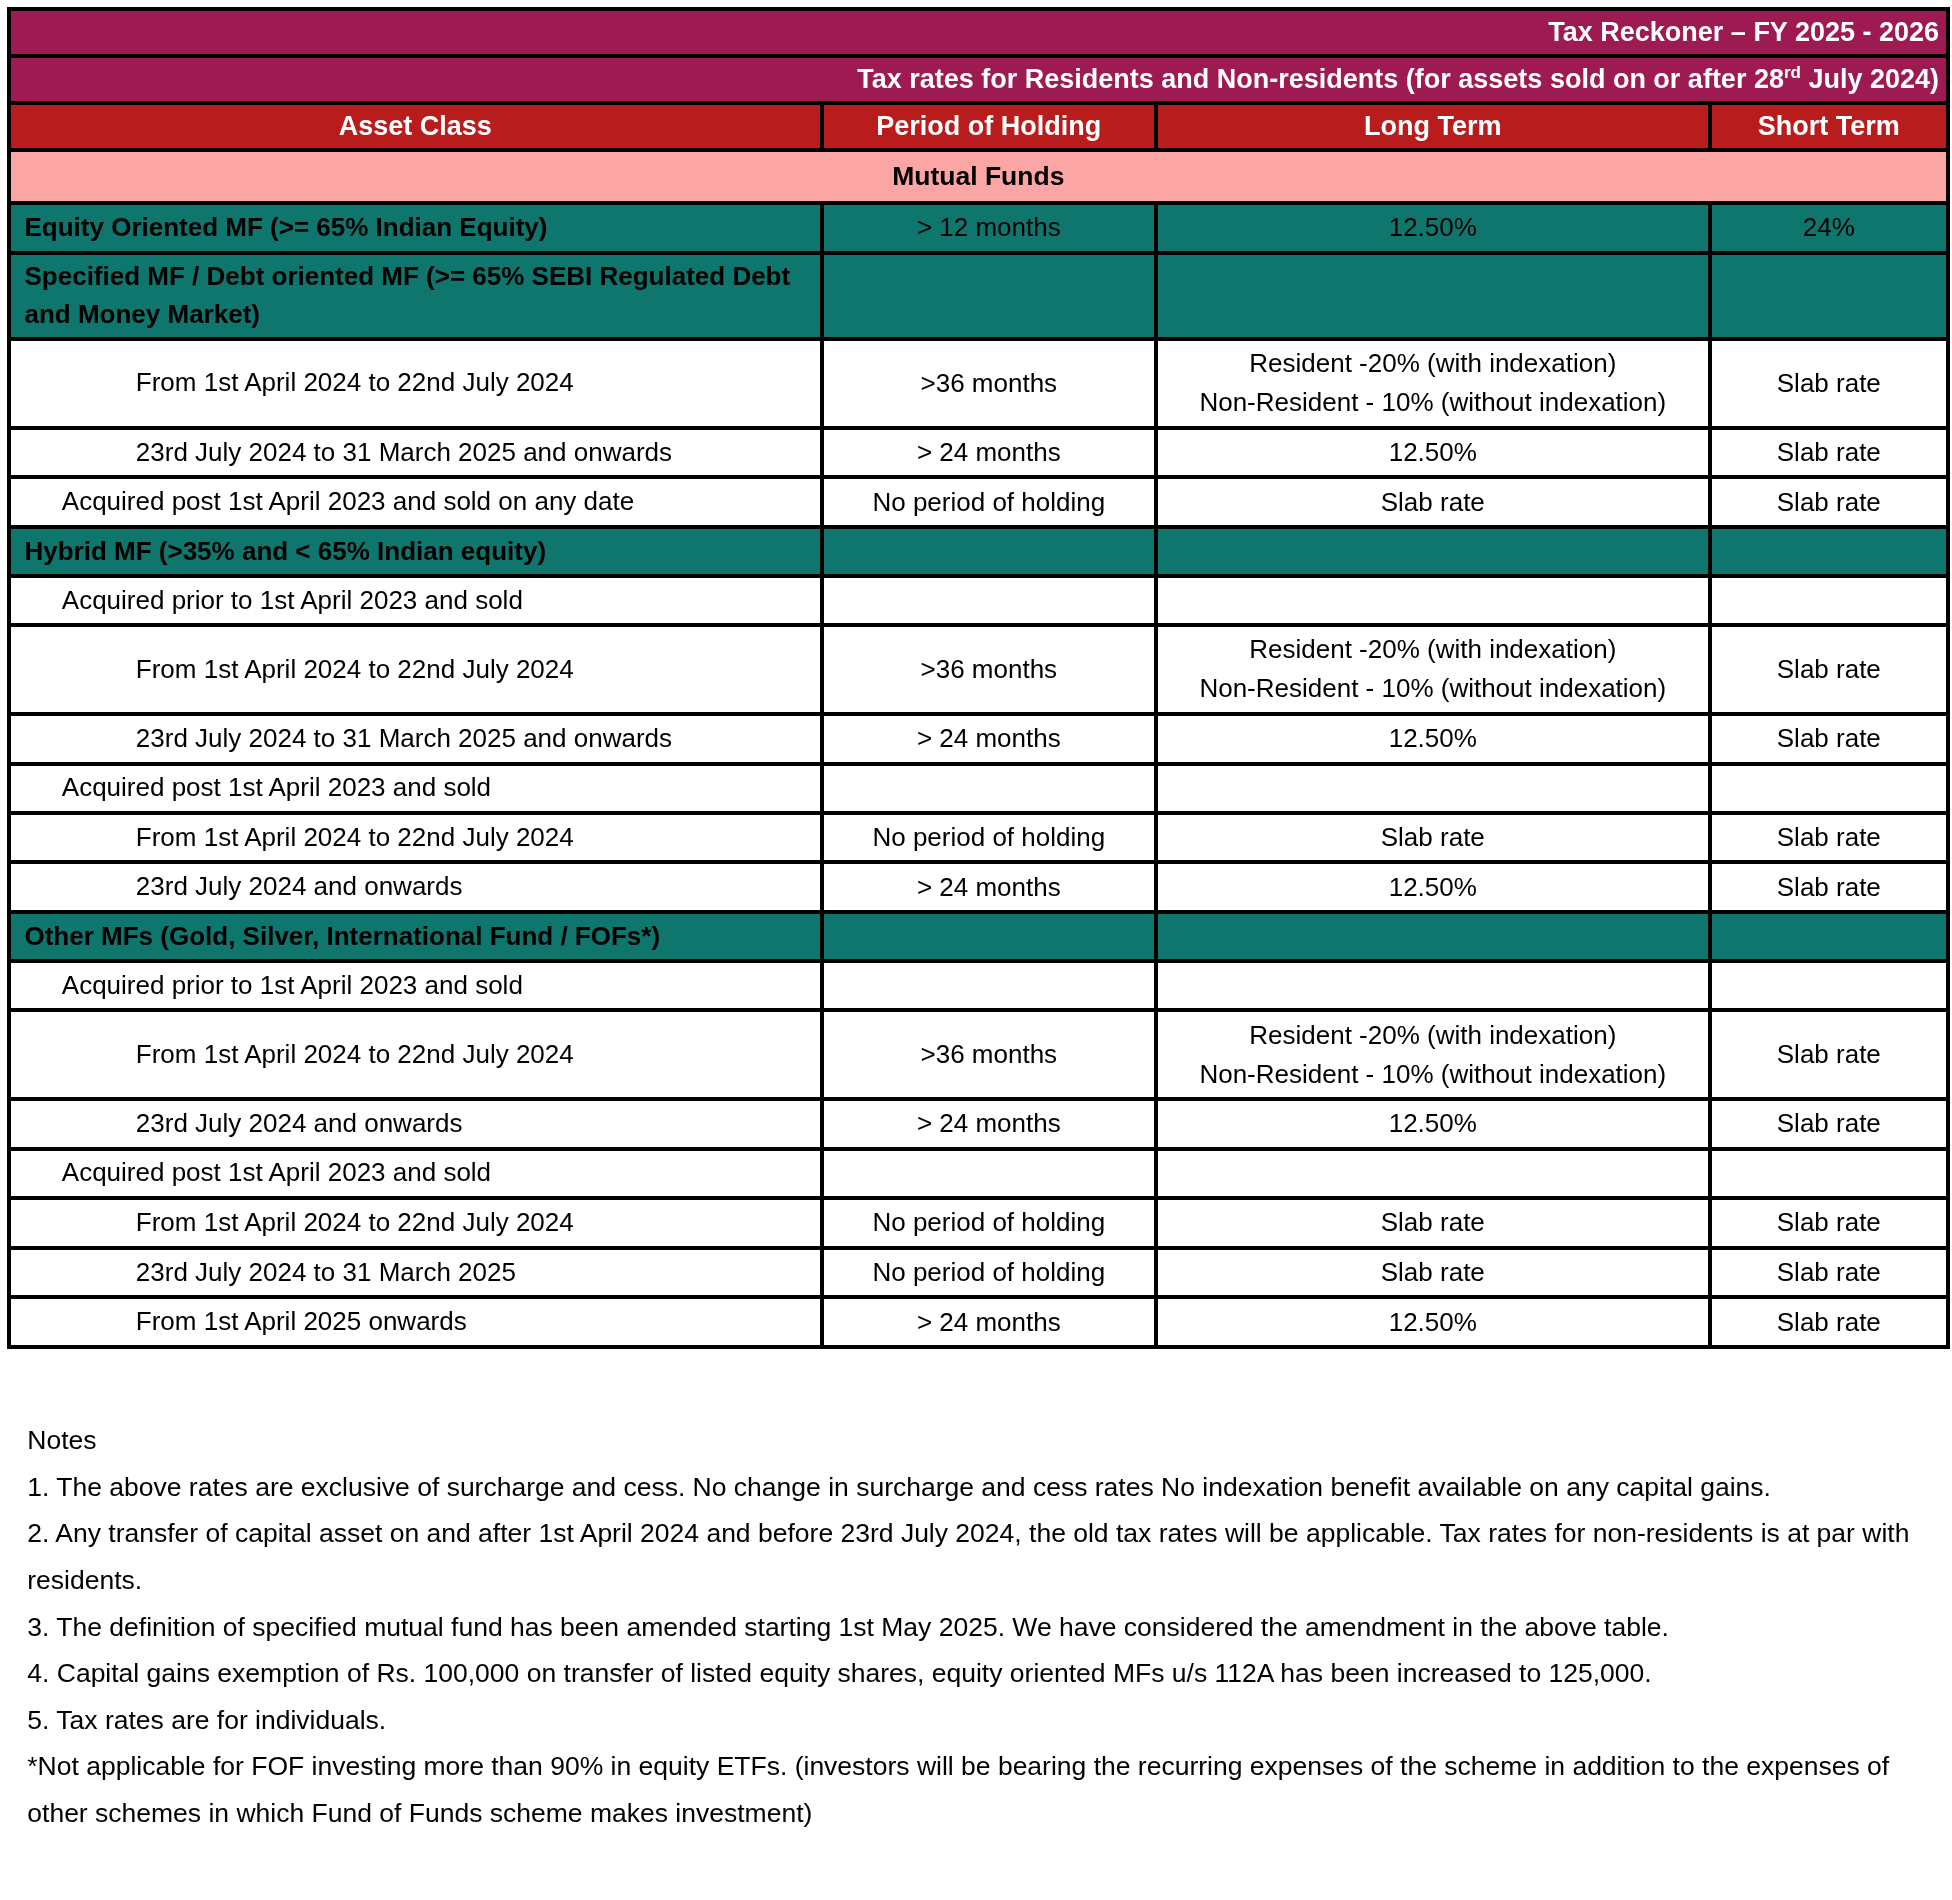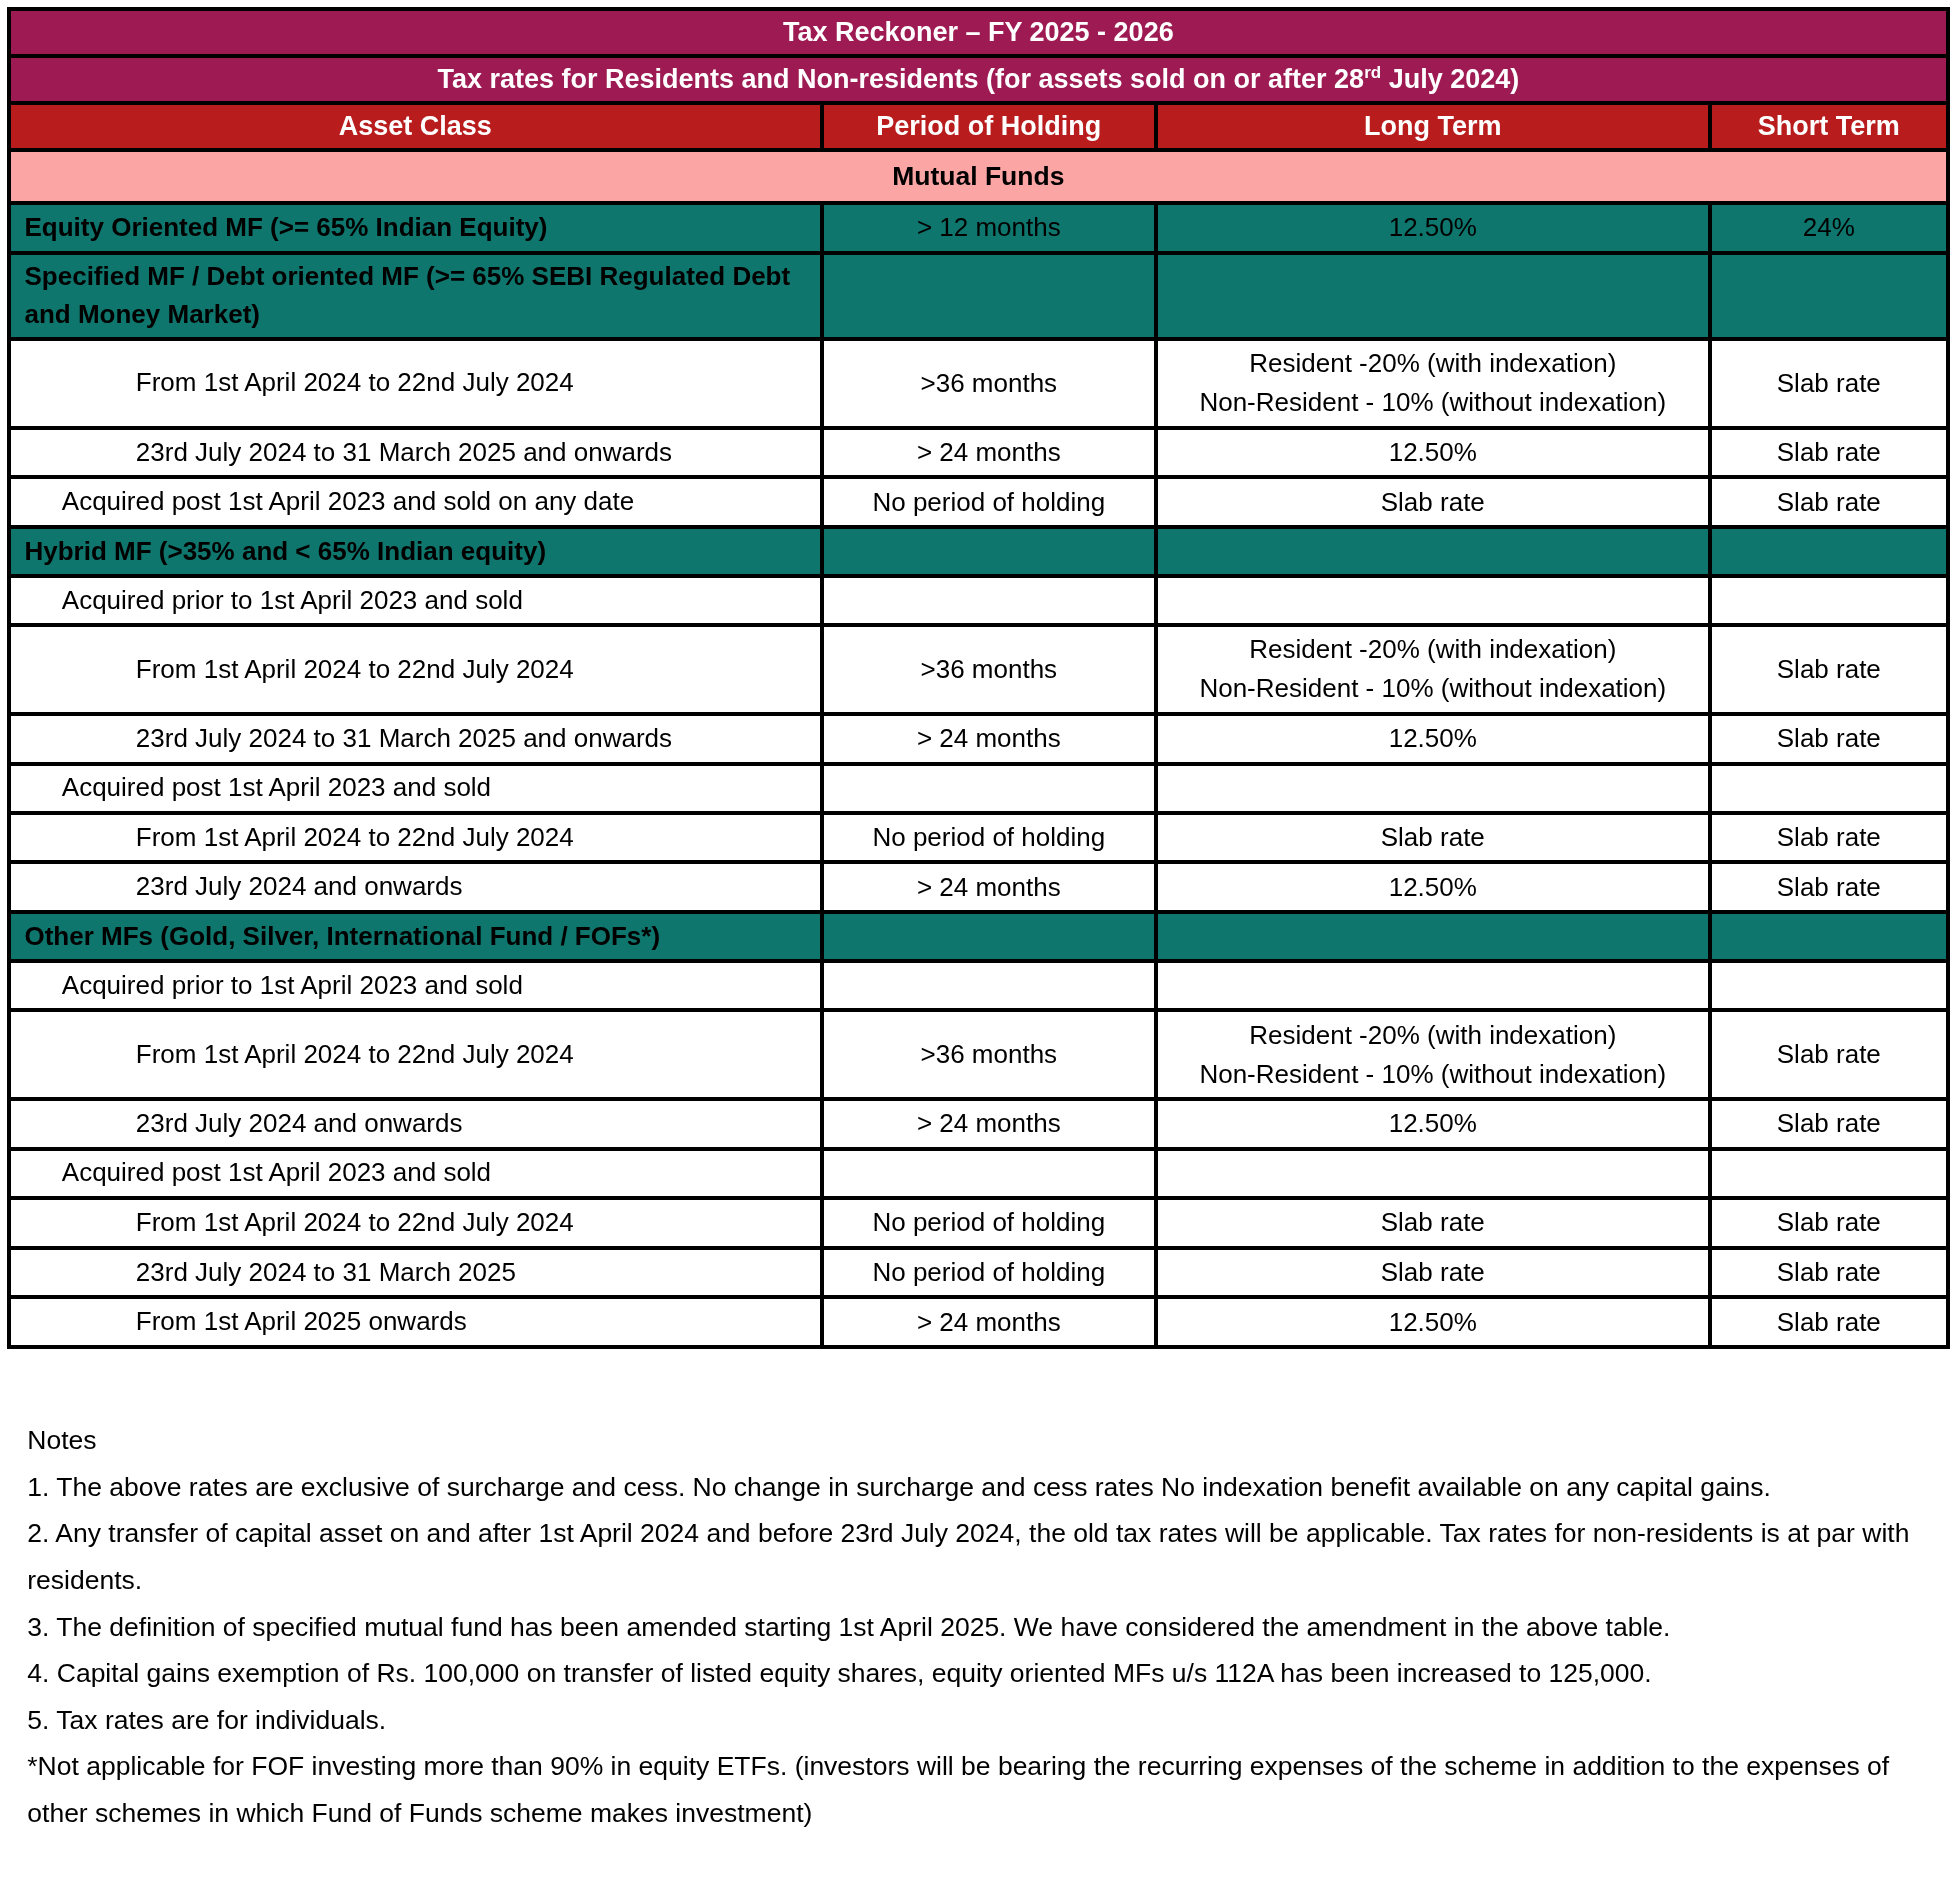--- a/index.html
+++ b/index.html
@@ -29,21 +29,21 @@
   table.reckoner th, table.reckoner td {
     border: 4.3px solid #000000;
     padding: 3.4px 6.8px;
     vertical-align: middle;
   }
   tr.banner th {
     background: #9E1A52;
     color: #ffffff;
     font-weight: bold;
     font-size: 27px;
-    text-align: center;
+    text-align: right;
     height: 47px;
   }
   tr.banner th sup { font-size: 17px; }
   tr.colhead th {
     background: #b91c1c;
     color: #ffffff;
     font-weight: bold;
     font-size: 27px;
     text-align: center;
     height: 47px;
@@ -229,20 +229,20 @@
         <td class="lt">12.50%</td>
         <td>Slab rate</td>
       </tr>
     </tbody>
   </table>
 
   <div class="notes">
     <p class="notes-title">Notes</p>
     <p>1. The above rates are exclusive of surcharge and cess. No change in surcharge and cess rates No indexation benefit available on any capital gains.</p>
     <p>2. Any transfer of capital asset on and after 1st April 2024 and before 23rd July 2024, the old tax rates will be applicable. Tax rates for non-residents is at par with residents.</p>
-    <p>3. The definition of specified mutual fund has been amended starting 1st April 2025. We have considered the amendment in the above table.</p>
+    <p>3. The definition of specified mutual fund has been amended starting 1st May 2025. We have considered the amendment in the above table.</p>
     <p>4. Capital gains exemption of Rs. 100,000 on transfer of listed equity shares, equity oriented MFs u/s 112A has been increased to 125,000.</p>
     <p>5. Tax rates are for individuals.</p>
     <p>*Not applicable for FOF investing more than 90% in equity ETFs. (investors will be bearing the recurring expenses of the scheme in addition to the expenses of other schemes in which Fund of Funds scheme makes investment)</p>
   </div>
 
 </div>
 
 
 </body></html>

